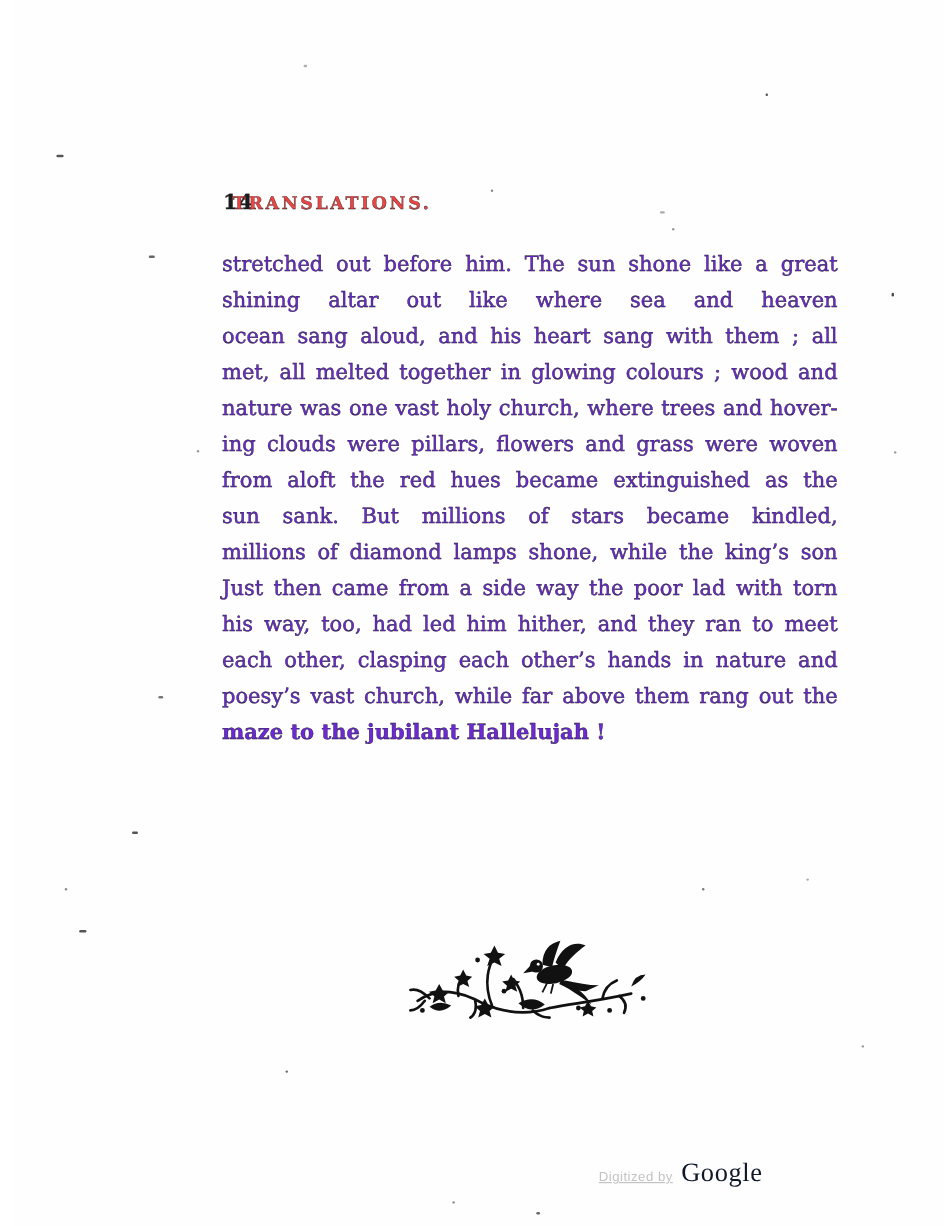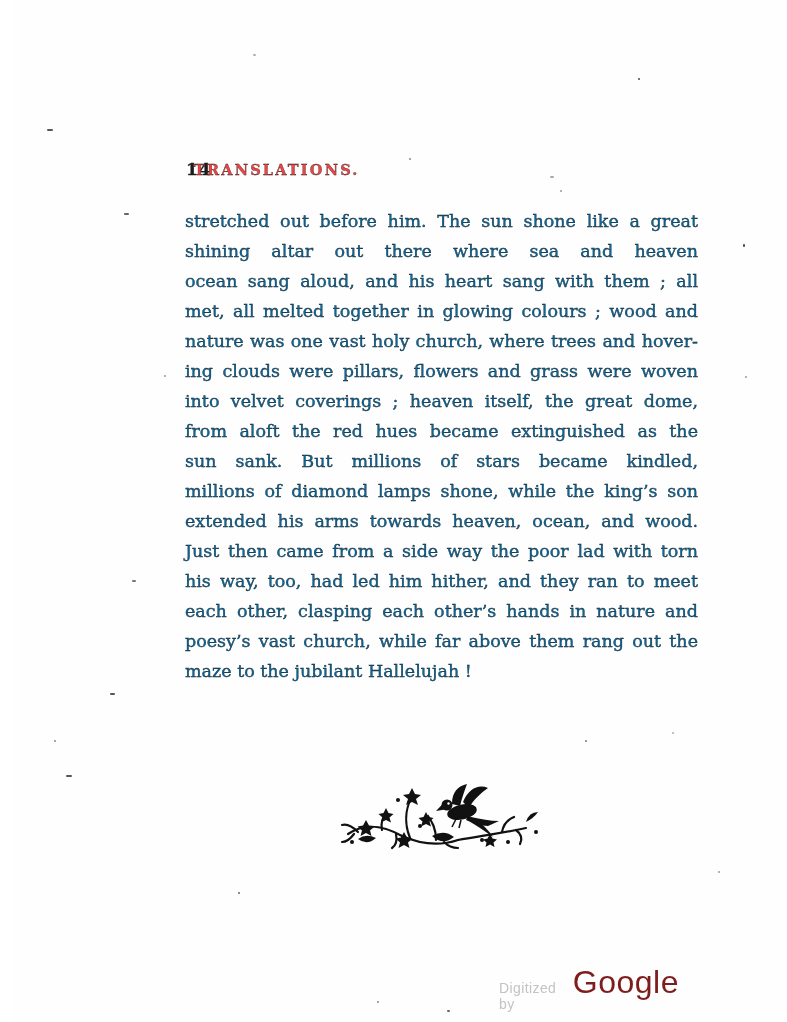--- a/index.html
+++ b/index.html
@@ -14,66 +14,64 @@
     font-size:17px;font-weight:bold;color:#1c1c1c;letter-spacing:1px;
     -webkit-text-stroke:0.3px #1c1c1c;
   }
   .running-head{
     position:absolute;left:182px;top:161px;width:513px;
     text-align:left;font-size:14.5px;font-weight:bold;color:#ef4444;
     letter-spacing:2.2px;-webkit-text-stroke:0.3px #1c1c1c;
   }
   .body-text{
     position:absolute;left:173px;top:206px;width:513px;
-    font-size:17.5px;color:#0369a1;
+    font-size:17.5px;color:#6d28d9;
     -webkit-text-stroke:0.35px #1c1c1c;
   }
   .line{
     height:30px;line-height:30px;
     text-align:justify;text-align-last:justify;
     white-space:normal;overflow:visible;
   }
-  .line.last{text-align-last:left;}
+  .line.last{text-align-last:left;font-weight:bold;}
   .ornament{
     position:absolute;left:328px;top:781px;width:200px;height:74px;
   }
   .credit{
     position:absolute;left:487px;top:966px;width:180px;height:40px;
     display:flex;align-items:baseline;gap:7px;
   }
   .credit-prefix{
     font-family:"Liberation Sans","DejaVu Sans",sans-serif;
-    font-size:14px;color:#c3c3c3;letter-spacing:0.4px;
+    font-size:11px;color:#c3c3c3;letter-spacing:0.4px;text-decoration:underline;
   }
   .credit-logo{
-    font-family:Liberation Sans, sans-serif;
-    font-size:32px;color:#7f1d1d;letter-spacing:0.5px;line-height:1;
+    font-family:Liberation Serif, serif;
+    font-size:22px;color:#0f172a;letter-spacing:0.5px;line-height:1;
   }
   .speck{position:absolute;border-radius:1px;}
 </style>
 </head>
 <body>
 
 <div class="page">
 
   <div class="page-number">14</div>
   <div class="running-head">TRANSLATIONS.</div>
 
   <div class="body-text">
     <div class="line">stretched out before him.  The sun shone like a great</div>
-    <div class="line">shining altar out there where sea and heaven</div>
+    <div class="line">shining altar out like where sea and heaven</div>
     <div class="line">ocean sang aloud, and his heart sang with them ; all</div>
     <div class="line">met, all melted together in glowing colours ; wood and</div>
     <div class="line">nature was one vast holy church, where trees and hover-</div>
     <div class="line">ing clouds were pillars, flowers and grass were woven</div>
-    <div class="line">into velvet coverings ; heaven itself, the great dome,</div>
     <div class="line">from aloft the red hues became extinguished as the</div>
     <div class="line">sun sank.  But millions of stars became kindled,</div>
     <div class="line">millions of diamond lamps shone, while the king’s son</div>
-    <div class="line">extended his arms towards heaven, ocean, and wood.</div>
     <div class="line">Just then came from a side way the poor lad with torn</div>
     <div class="line">his way, too, had led him hither, and they ran to meet</div>
     <div class="line">each other, clasping each other’s hands in nature and</div>
     <div class="line">poesy’s vast church, while far above them rang out the</div>
     <div class="line last">maze to the jubilant Hallelujah !</div>
   </div>
 
   <div class="ornament">
     <svg width="200" height="74" viewBox="0 0 200 72" xmlns="http://www.w3.org/2000/svg">
       <g stroke="#111111" stroke-width="2.2" fill="none" stroke-linecap="round">

